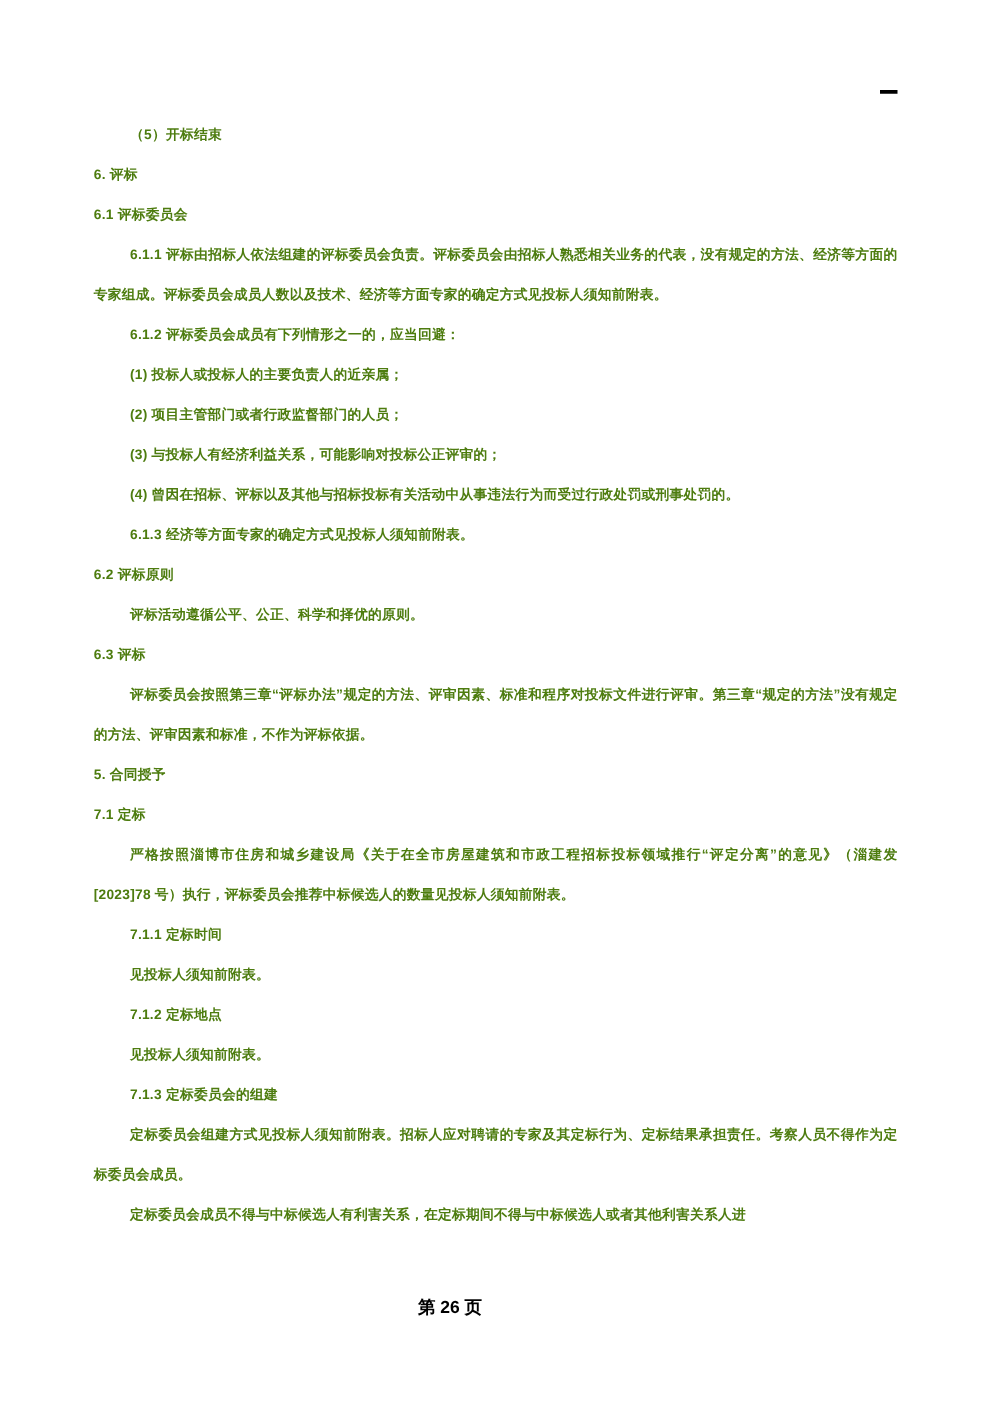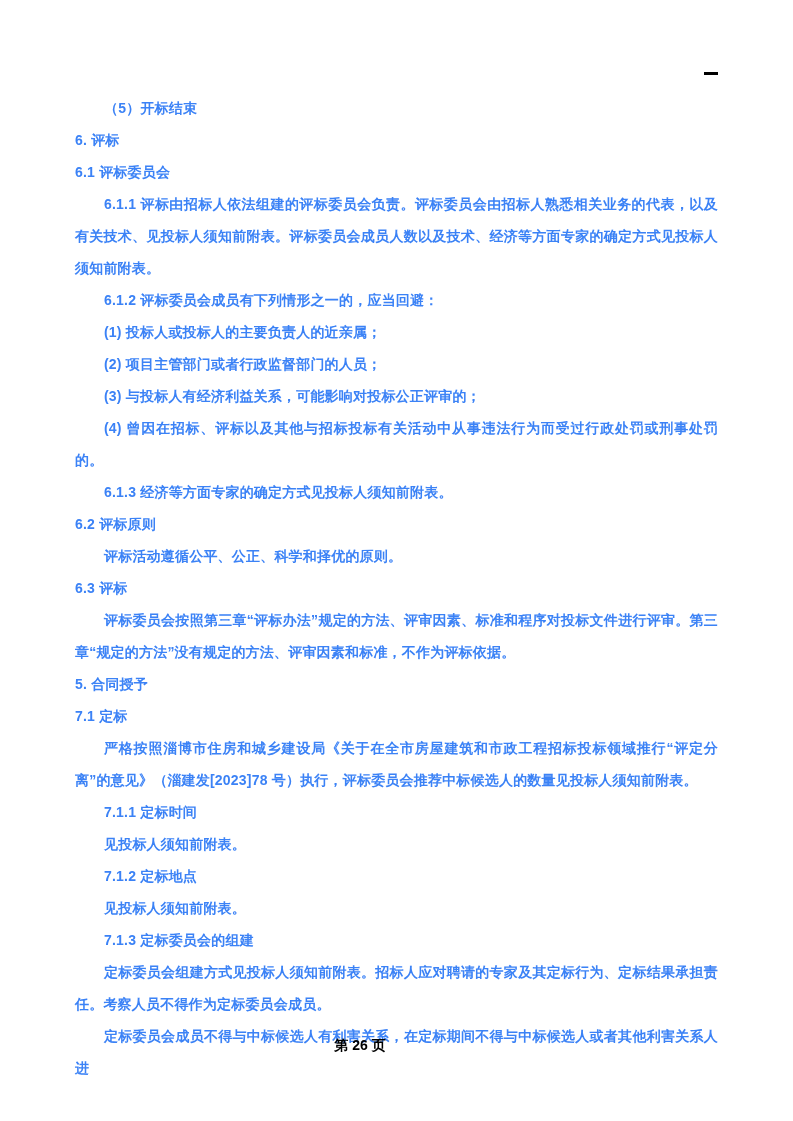--- a/index.html
+++ b/index.html
@@ -25,25 +25,25 @@
     height: 3px;
     background: #000000;
   }
   .content {
     position: absolute;
     left: 75px;
     top: 92px;
     width: 643px;
   }
   .content p {
-    font-size: 14px;
+    font-size: 11px;
     font-weight: 700;
     line-height: 32px;
     text-align: justify;
-    color: #3b82f6;
+    color: #4d7c0f;
     letter-spacing: 0.2px;
   }
   .content p.indent { text-indent: 29px; }
   .content p.h { text-indent: 0; }
   .page-footer {
     position: absolute;
     left: 0;
     top: 1029px;
     width: 720px;
     text-align: center;
@@ -57,21 +57,21 @@
 <body>
 
 <div class="page">
 
   <div class="header-dash"></div>
 
   <main class="content">
     <p class="indent">（5）开标结束</p>
     <p class="h">6. 评标</p>
     <p class="h">6.1 评标委员会</p>
-    <p class="indent">6.1.1 评标由招标人依法组建的评标委员会负责。评标委员会由招标人熟悉相关业务的代表，以及有关技术、见投标人须知前附表。评标委员会成员人数以及技术、经济等方面专家的确定方式见投标人须知前附表。</p>
+    <p class="indent">6.1.1 评标由招标人依法组建的评标委员会负责。评标委员会由招标人熟悉相关业务的代表，没有规定的方法、经济等方面的专家组成。评标委员会成员人数以及技术、经济等方面专家的确定方式见投标人须知前附表。</p>
     <p class="indent">6.1.2 评标委员会成员有下列情形之一的，应当回避：</p>
     <p class="indent">(1) 投标人或投标人的主要负责人的近亲属；</p>
     <p class="indent">(2) 项目主管部门或者行政监督部门的人员；</p>
     <p class="indent">(3) 与投标人有经济利益关系，可能影响对投标公正评审的；</p>
     <p class="indent">(4) 曾因在招标、评标以及其他与招标投标有关活动中从事违法行为而受过行政处罚或刑事处罚的。</p>
     <p class="indent">6.1.3 经济等方面专家的确定方式见投标人须知前附表。</p>
     <p class="h">6.2 评标原则</p>
     <p class="indent">评标活动遵循公平、公正、科学和择优的原则。</p>
     <p class="h">6.3 评标</p>
     <p class="indent">评标委员会按照第三章“评标办法”规定的方法、评审因素、标准和程序对投标文件进行评审。第三章“规定的方法”没有规定的方法、评审因素和标准，不作为评标依据。</p>

